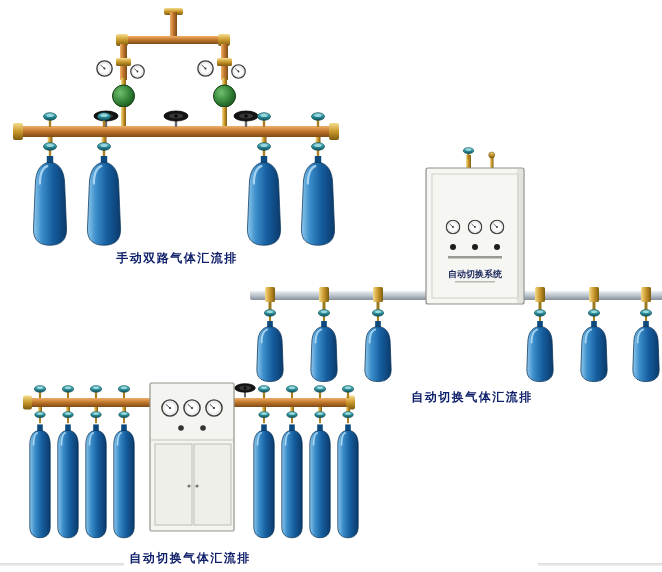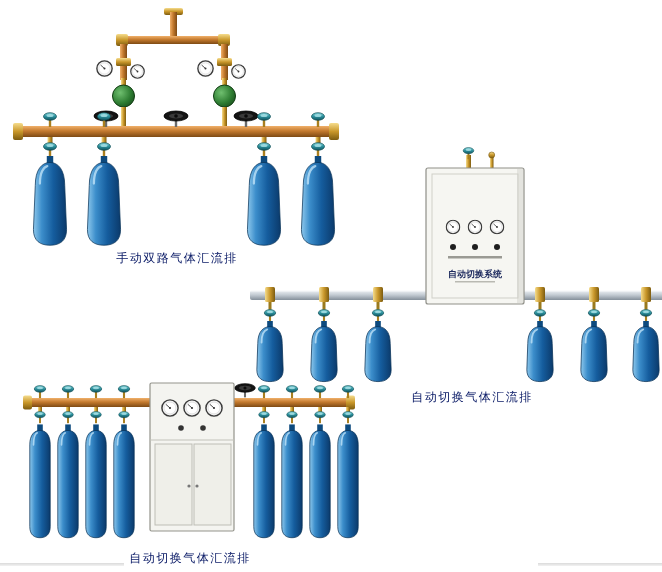--- a/index.html
+++ b/index.html
@@ -3,21 +3,21 @@
 <meta charset="utf-8">
 <style>
   html,body{margin:0;padding:0;background:#ffffff;}
   .stage{
     position:relative;width:662px;height:572px;background:#ffffff;
     overflow:hidden;font-family:"DejaVu Sans", sans-serif;
   }
   .product{position:absolute;}
   .product svg{display:block;}
   .caption{
-    text-align:center;font-weight:normal;font-size:12px;letter-spacing:1.5px;
+    text-align:center;font-weight:bold;font-size:12px;letter-spacing:1.5px;
     color:#10206a;margin-top:2px;white-space:nowrap;
   }
   .p1{left:10px;top:8px;width:334px;}
   .p2{left:250px;top:147px;width:416px;}
   .p2 .caption{padding-left:28px;}
   .p3{left:18px;top:378px;width:344px;}
   .edge-artifact{position:absolute;height:3px;background:linear-gradient(to bottom,#dadada,#f2f2f2);}
   .edge-left{left:0;top:563px;width:124px;}
   .edge-right{left:538px;top:563px;width:124px;}
   svg text{font-family:"DejaVu Sans", sans-serif;}

